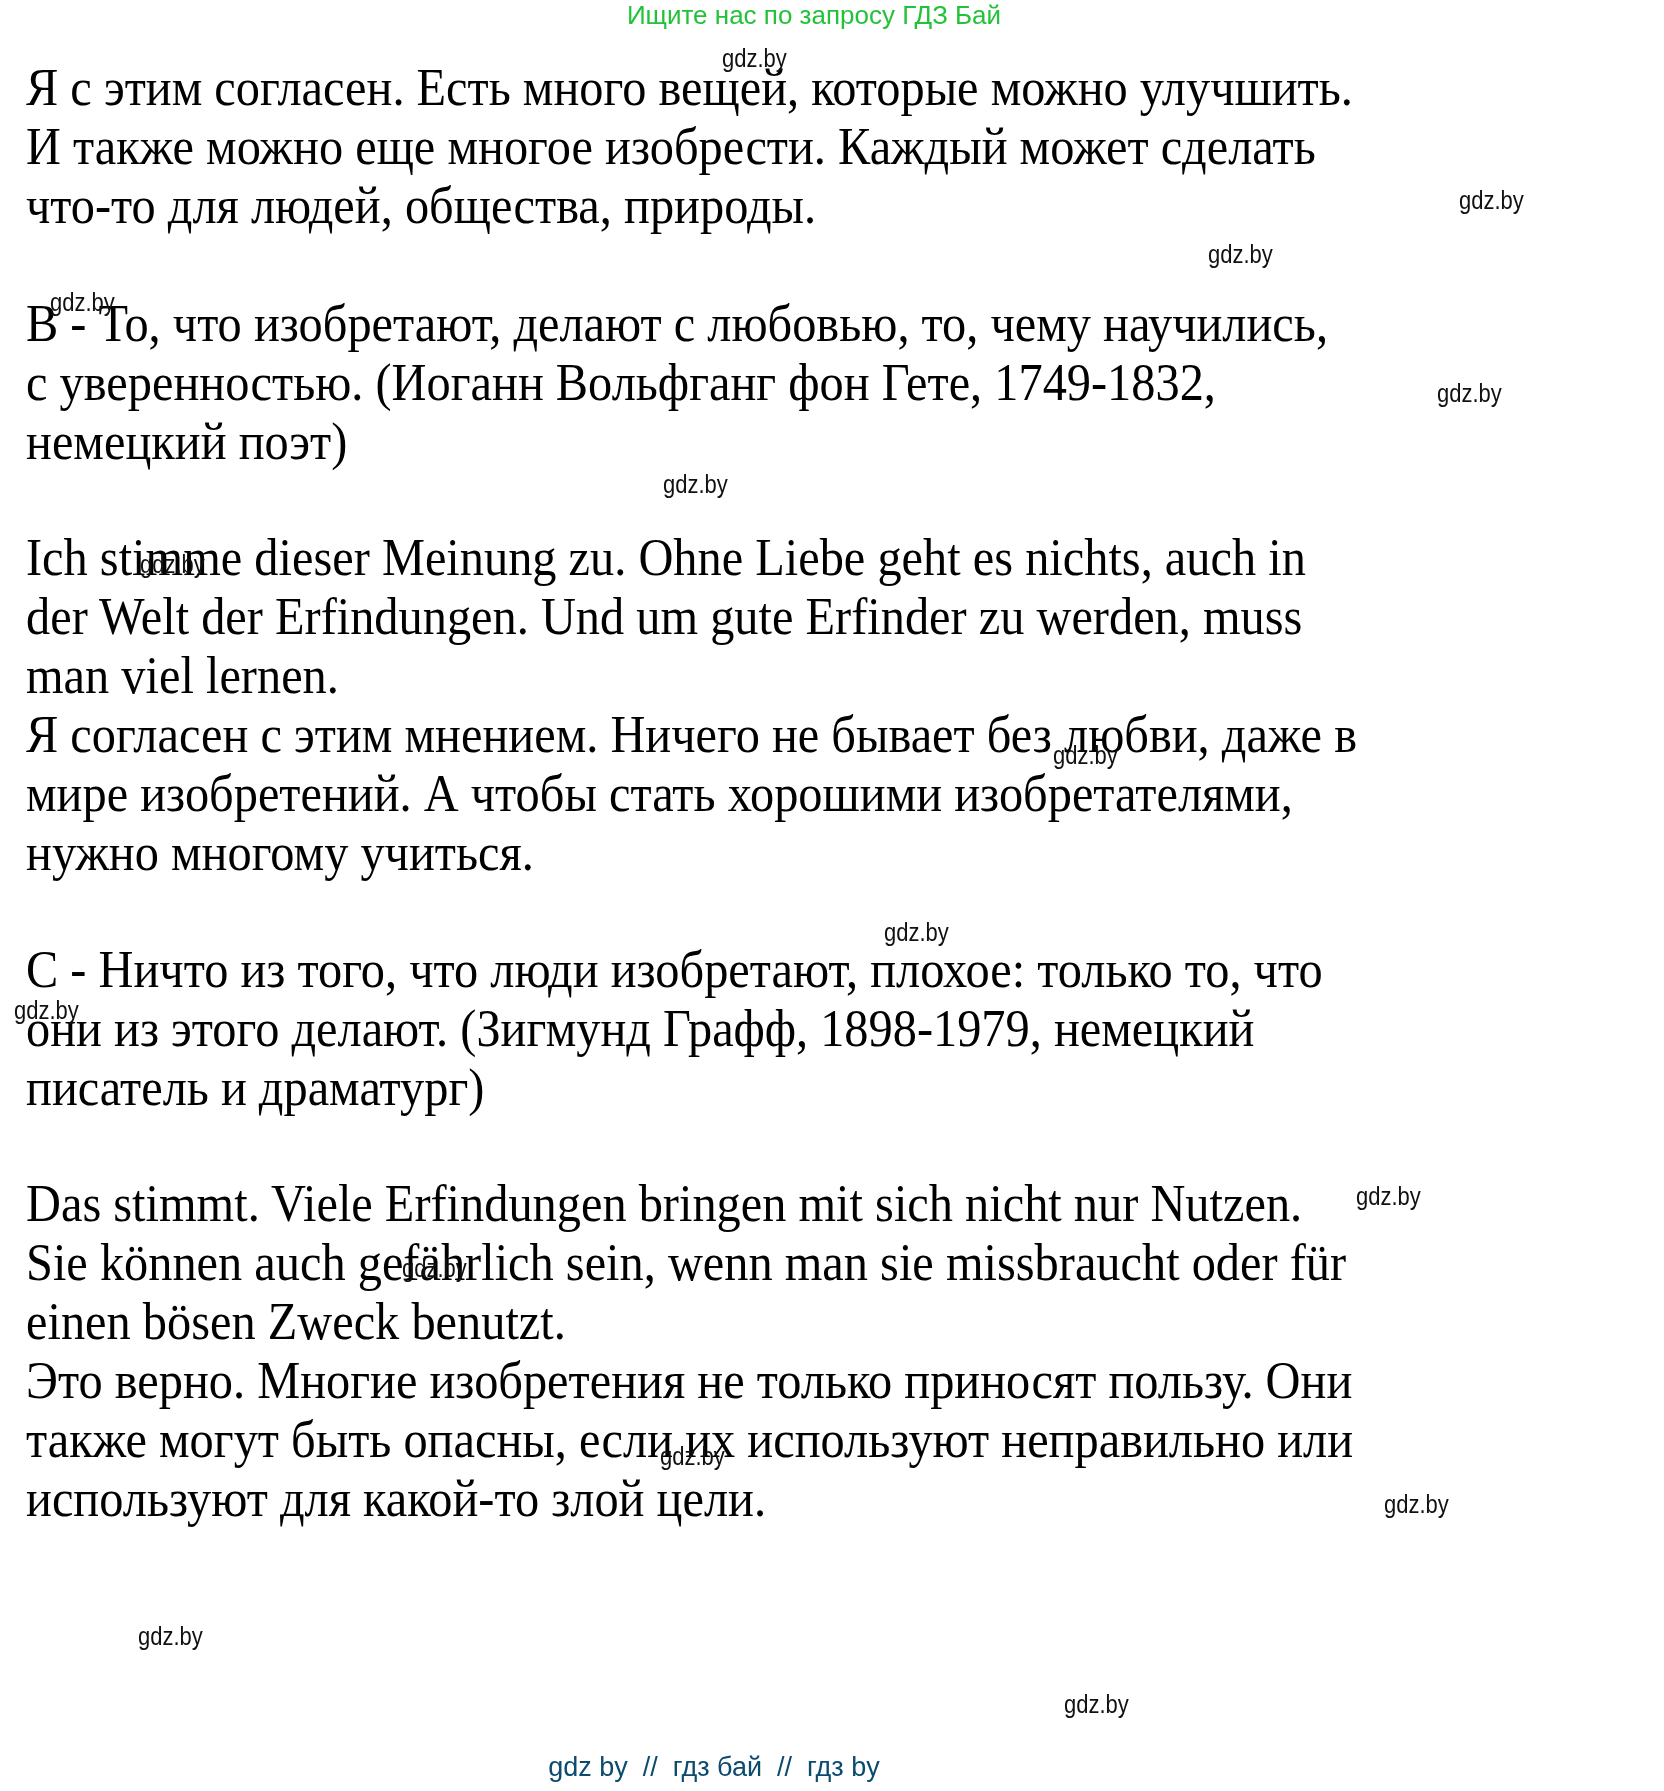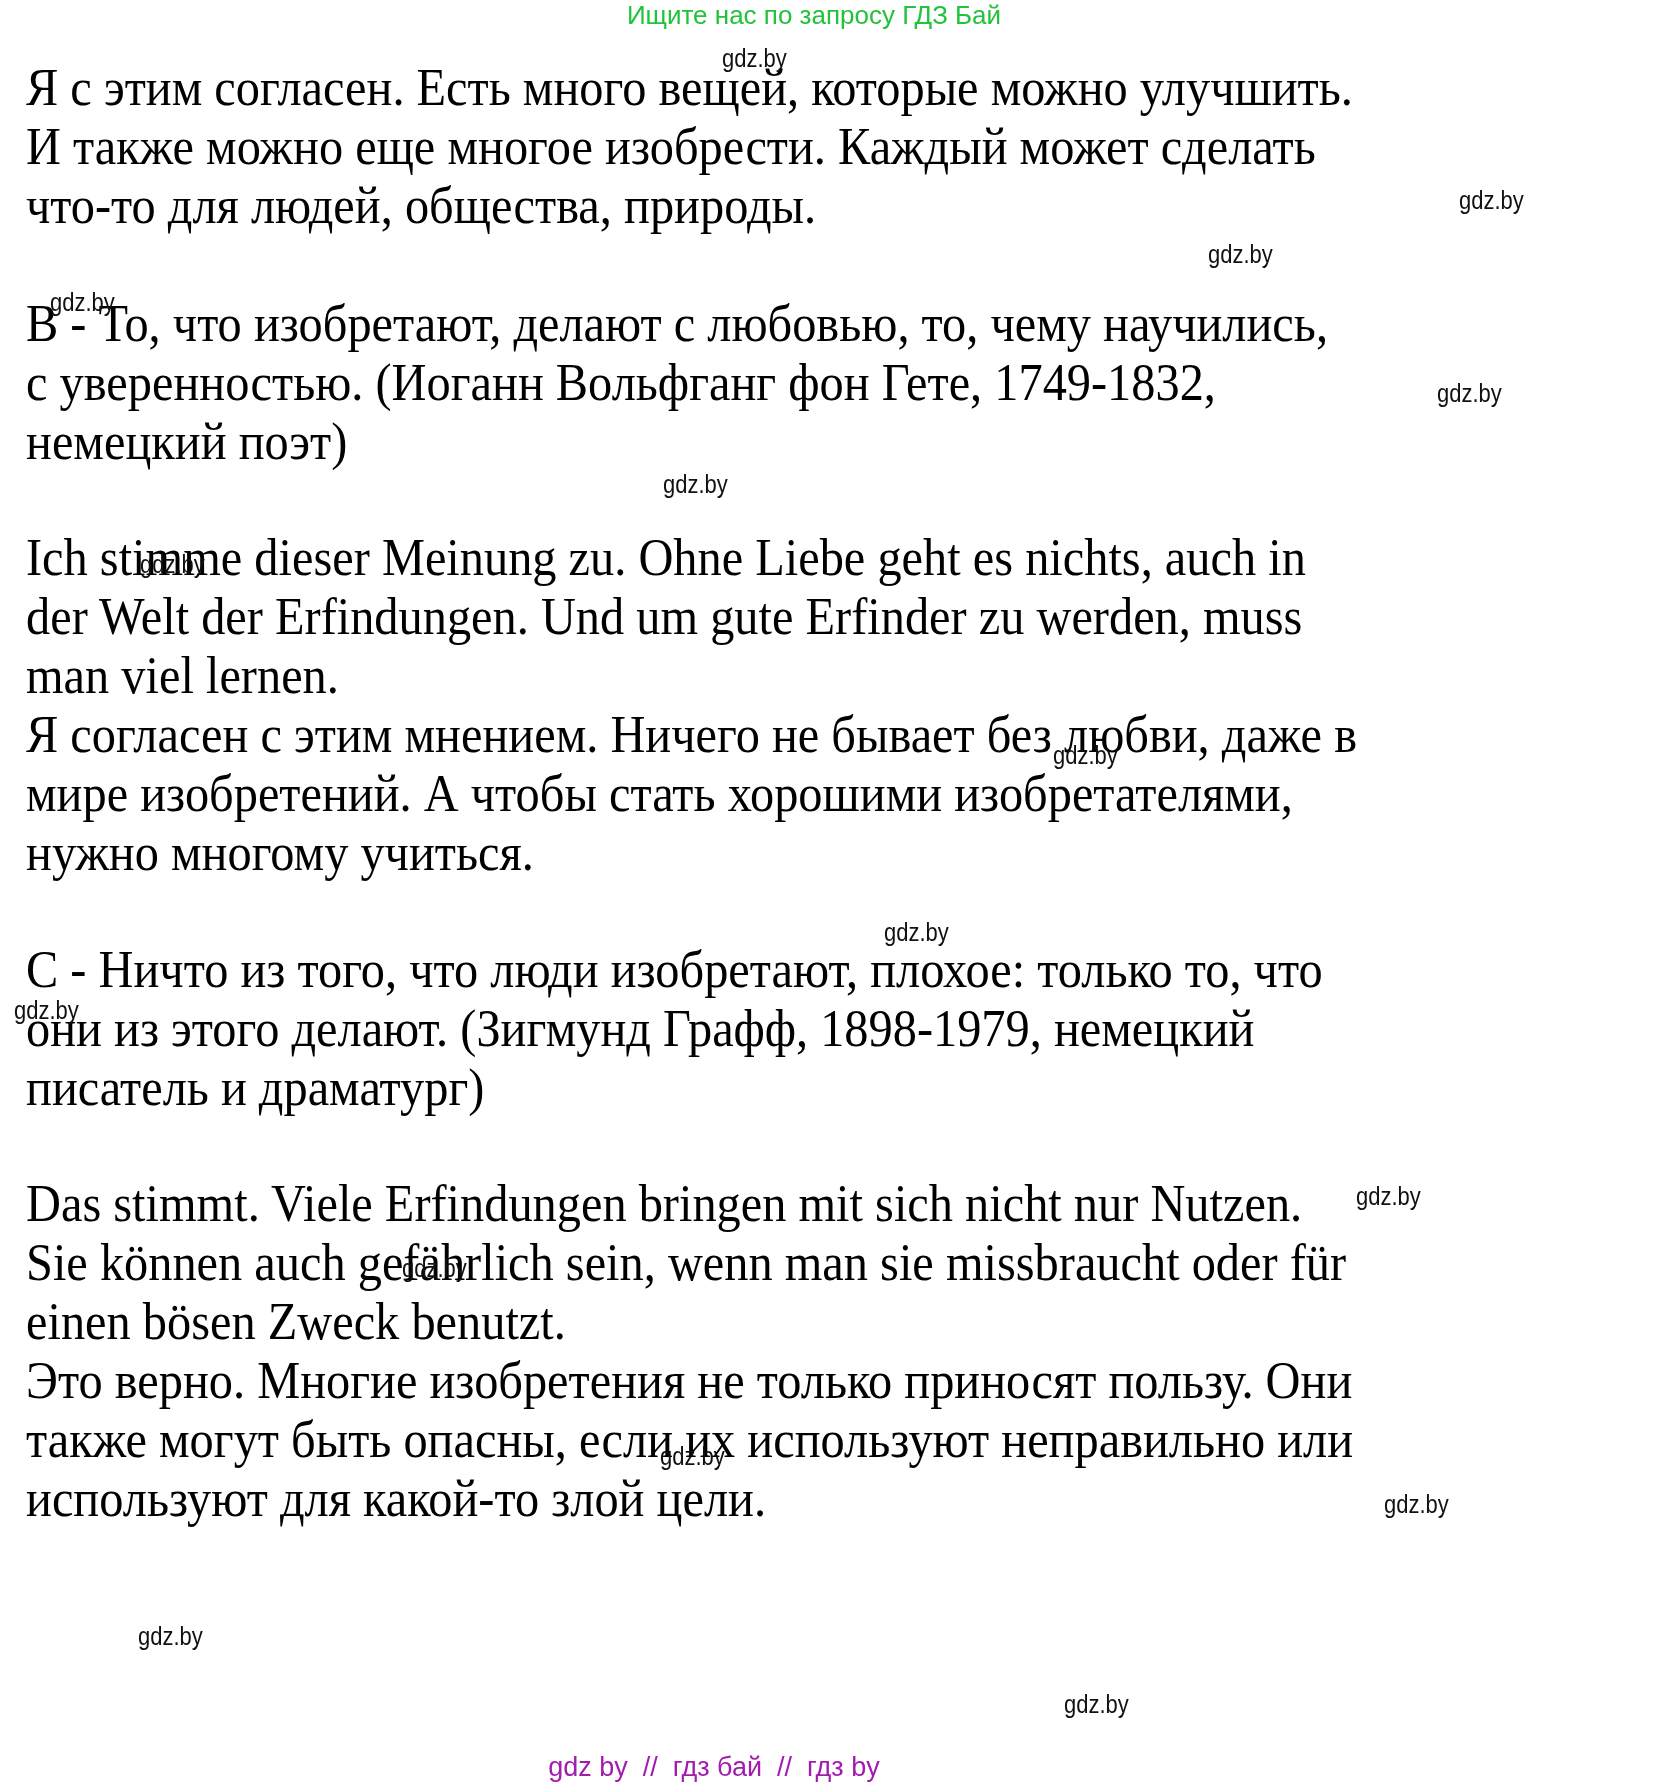--- a/index.html
+++ b/index.html
@@ -26,21 +26,21 @@
     }
     .footer-banner {
       position: absolute;
       top: 1751px;
       left: 0;
       width: 1428px;
       text-align: center;
       font-family: "Liberation Sans", sans-serif;
       font-size: 27px;
       line-height: 32px;
-      color: #a21caf;
+      color: #0c4a6e;
       white-space: pre;
     }
     .line {
       position: absolute;
       left: 26px;
       font-family: "Liberation Serif", serif;
       font-size: 52px;
       line-height: 60px;
       color: #000000;
       white-space: nowrap;

